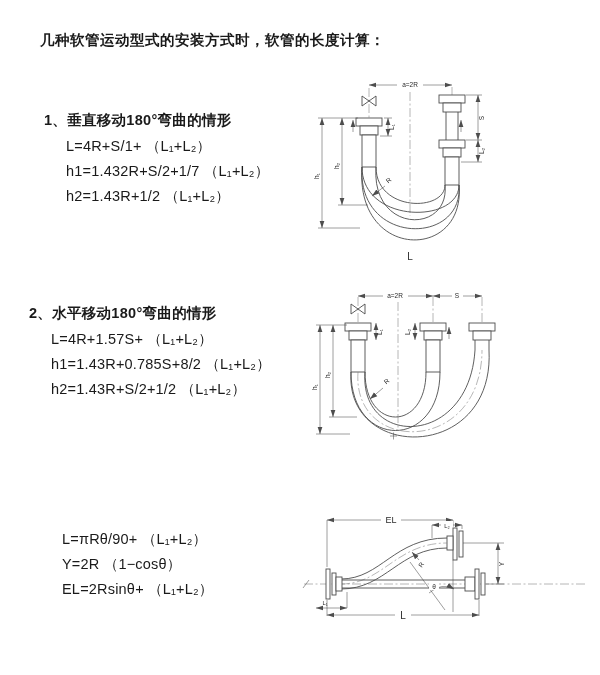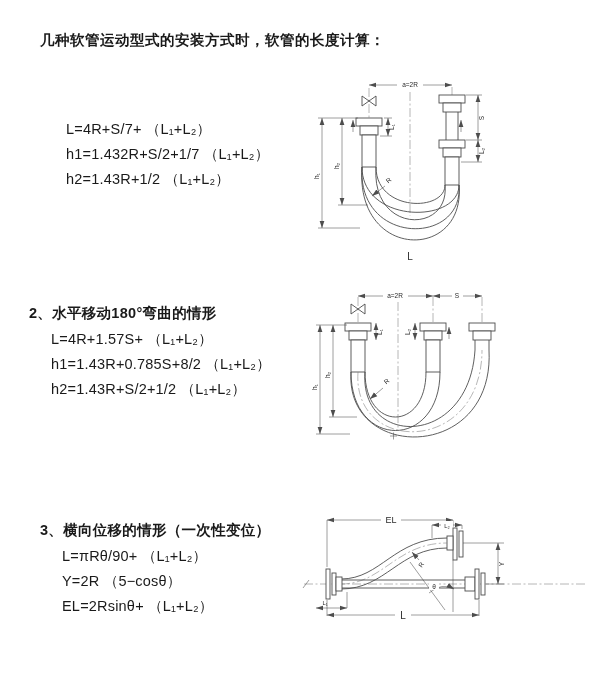--- a/index.html
+++ b/index.html
@@ -23,21 +23,22 @@
   .lbl{font-family:"Liberation Sans","DejaVu Sans",sans-serif;font-size:6.5px;fill:#2b2b2b;}
   .lblBig{font-size:10px;}
   .bg{fill:#ffffff;}
 </style>
 </head>
 <body>
 
 <h1 class="title">几种软管运动型式的安装方式时，软管的长度计算：</h1>
 
 <section class="sec" style="left:44px;top:112px;">
-  <div class="formula">L=4R+S/7+ （L₁+L₂）</div>
+  <div class="heading">1、垂直移动180°弯曲的情形</div>
+  <div class="formula">L=4R+S/1+ （L₁+L₂）</div>
   <div class="formula">h1=1.432R+S/2+1/7 （L₁+L₂）</div>
   <div class="formula">h2=1.43R+1/2 （L₁+L₂）</div>
 </section>
 
 <svg class="diag" style="left:310px;top:74px;" width="185" height="190" viewBox="0 0 185 190">
   <defs>
     <marker id="ar1" markerWidth="9" markerHeight="7" refX="7.4" refY="3" orient="auto-start-reverse" markerUnits="userSpaceOnUse">
       <path d="M0,0.5 L7.5,3 L0,5.5 z" fill="#4d4d4d"></path>
     </marker>
     <pattern id="br1" width="3" height="3" patternUnits="userSpaceOnUse">
@@ -226,23 +227,22 @@
     <line class="dim" x1="147" y1="57" x2="147" y2="45" marker-end="url(#ar2)"></line>
   </g>
 
   <g>
     <line class="dim" x1="88" y1="154" x2="95" y2="154"></line>
     <line class="dim" x1="91.5" y1="150.5" x2="91.5" y2="157.5"></line>
   </g>
 </svg>
 
 <section class="sec" style="left:40px;top:522px;">
-  <div class="heading">3、横向位移的情形（一次性变位）</div>
   <div class="formula">L=πRθ/90+ （L₁+L₂）</div>
-  <div class="formula">Y=2R （5−cosθ）</div>
+  <div class="formula">Y=2R （1−cosθ）</div>
   <div class="formula">EL=2Rsinθ+ （L₁+L₂）</div>
 </section>
 
 <svg class="diag" style="left:296px;top:498px;" width="300" height="130" viewBox="0 0 300 130">
   <defs>
     <marker id="ar3" markerWidth="9" markerHeight="7" refX="7.4" refY="3" orient="auto-start-reverse" markerUnits="userSpaceOnUse">
       <path d="M0,0.5 L7.5,3 L0,5.5 z" fill="#4d4d4d"></path>
     </marker>
   </defs>
 

